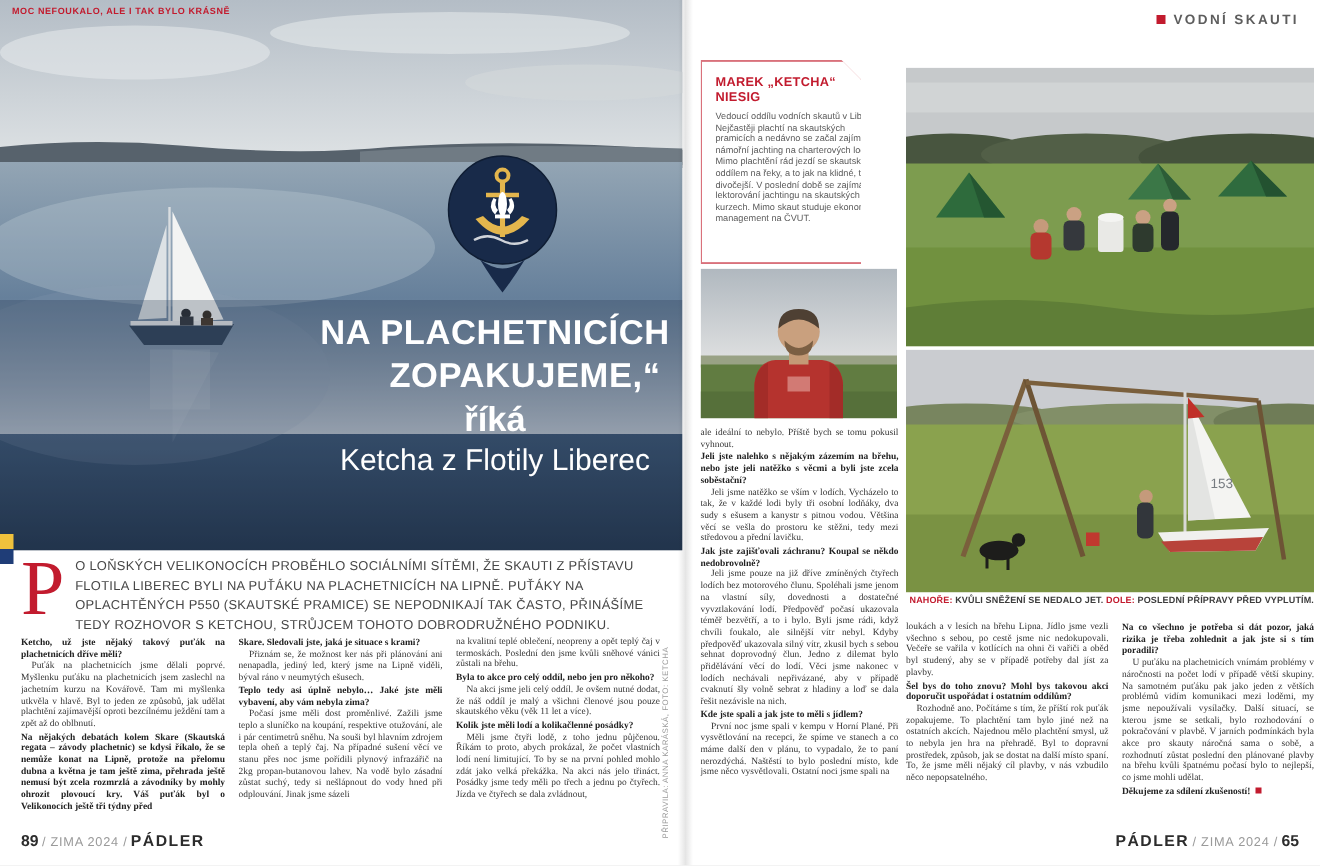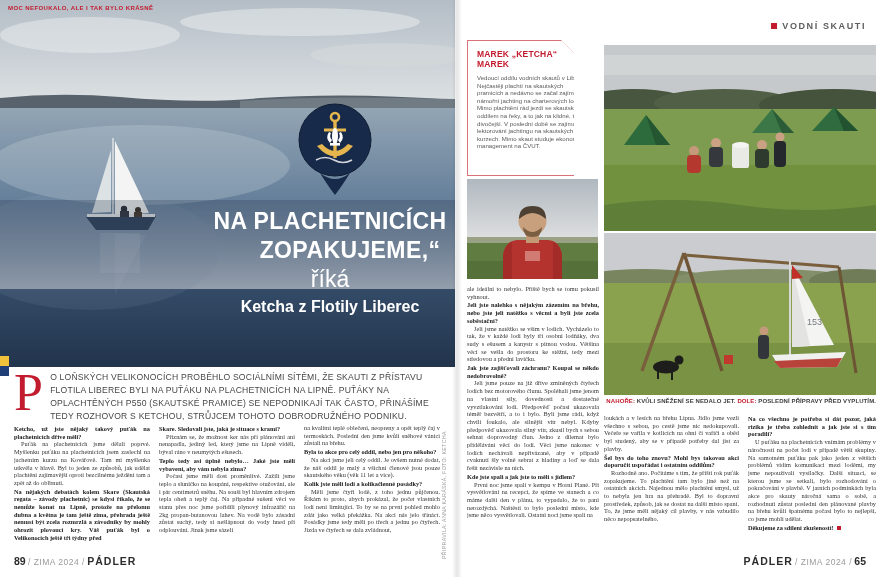--- a/index.html
+++ b/index.html
@@ -17,22 +17,22 @@
 
   
   .kicker{position:absolute;left:8px;top:5px;font-size:6px;font-weight:700;letter-spacing:.4px;
           color:#c21b2e;}
 
   
   .headline{position:absolute;left:203px;top:207px;width:254px;text-align:center;color:#fff;}
   .hl-bold{font-size:23px;line-height:29px;font-weight:800;letter-spacing:.4px;}
   .hl-line3{font-size:23px;line-height:29px;}
   .hl-bold-inline{font-weight:800;letter-spacing:.4px;margin-left:40px;}
-  .hl-light{font-weight:400;}
-  .hl-sub{font-size:16px;line-height:26px;font-weight:700;}
+  .hl-light{font-weight:700;}
+  .hl-sub{font-size:20px;line-height:26px;font-weight:400;}
 
   
   .mark-y{position:absolute;left:0;top:356px;width:9px;height:10px;background:#f0c23c;}
   .mark-b{position:absolute;left:0;top:366px;width:9px;height:10px;background:#1f3d77;}
 
   
   .intro{position:absolute;left:14px;top:371px;width:432px;color:#474747;
          font-size:8.6px;line-height:13px;letter-spacing:.2px;font-weight:400;}
   .dropcap{float:left;font-family:"Liberation Serif",serif;font-size:52px;line-height:44px;
            color:#c21b2e;padding-right:7px;font-weight:400;}
@@ -52,21 +52,21 @@
 
   
   .footer{position:absolute;top:555px;font-size:8px;color:#8a8a8a;}
   .footer .pg{font-size:10.5px;font-weight:700;color:#2c2c2c;}
   .footer .mag{font-size:10.5px;font-weight:700;letter-spacing:1px;color:#2c2c2c;}
   .footer .mid{font-size:8.5px;color:#9a9a9a;letter-spacing:.5px;}
   .footer-left{left:14px;}
   .footer-right{right:14px;text-align:right;padding-left:44px;}
 
   
-  .section-head{position:absolute;top:21px;right:14px;display:flex;align-items:center;gap:5px;}
+  .section-head{position:absolute;top:8px;right:14px;display:flex;align-items:center;gap:5px;}
   .section-head .sq{width:6px;height:6px;background:#c21b2e;}
   .section-head .lbl{font-size:9px;font-weight:700;letter-spacing:1.6px;color:#5d5d5d;}
 
   
   .bio-outer{position:absolute;left:467px;top:40px;width:107px;height:136px;background:#d9717b;
              clip-path:polygon(0 0,calc(100% - 13px) 0,100% 13px,100% 100%,0 100%);}
   .bio-inner{position:absolute;left:1px;top:1px;width:129px;height:134px;background:#fff;
              clip-path:polygon(0 0,calc(100% - 12.6px) 0,100% 12.6px,100% 100%,0 100%);
              box-sizing:border-box;padding:8px 9px;}
   .bio-name{font-size:8.5px;line-height:10px;font-weight:800;color:#c21b2e;letter-spacing:.2px;}
@@ -184,21 +184,21 @@
 
   <div class="section-head">
     <span class="sq"></span>
     <span class="lbl">VODNÍ SKAUTI</span>
   </div>
 
   <div class="bio-outer">
     <div class="bio-inner">
       <div class="bio-name">
         <div>MAREK „KETCHA“</div>
-        <div>MAREK</div>
+        <div>NIESIG</div>
       </div>
       <div class="bio-text">Vedoucí oddílu vodních skautů v Liberci. Nejčastěji plachtí na skautských pramicích a nedávno se začal zajímat o námořní jachting na charterových lodích. Mimo plachtění rád jezdí se skautským oddílem na řeky, a to jak na klidné, tak i divočejší. V poslední době se zajímá i o lektorování jachtingu na skautských kurzech. Mimo skaut studuje ekonomii a management na ČVUT.</div>
     </div>
   </div>
 
   <div class="photo" style="left:467px;top:179px;width:131px;height:100px;">
     <svg width="131" height="100" viewBox="0 0 131 100">
       <defs>
         <linearGradient id="psky" x1="0" y1="0" x2="0" y2="1">
           <stop offset="0" stop-color="#b0b8bf"></stop>

